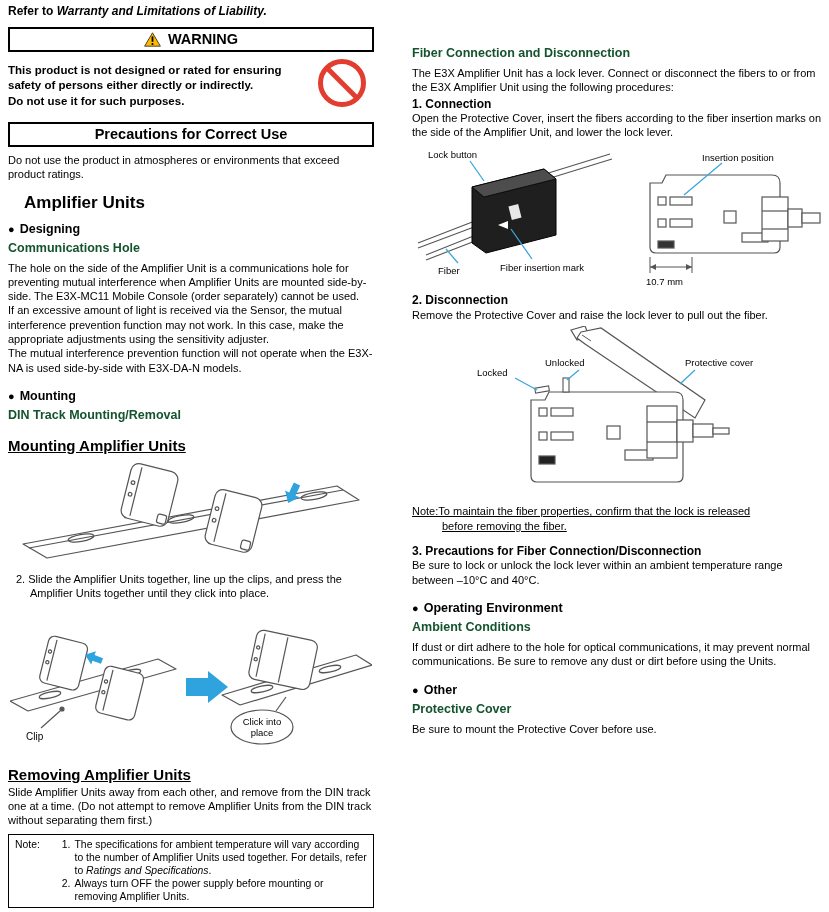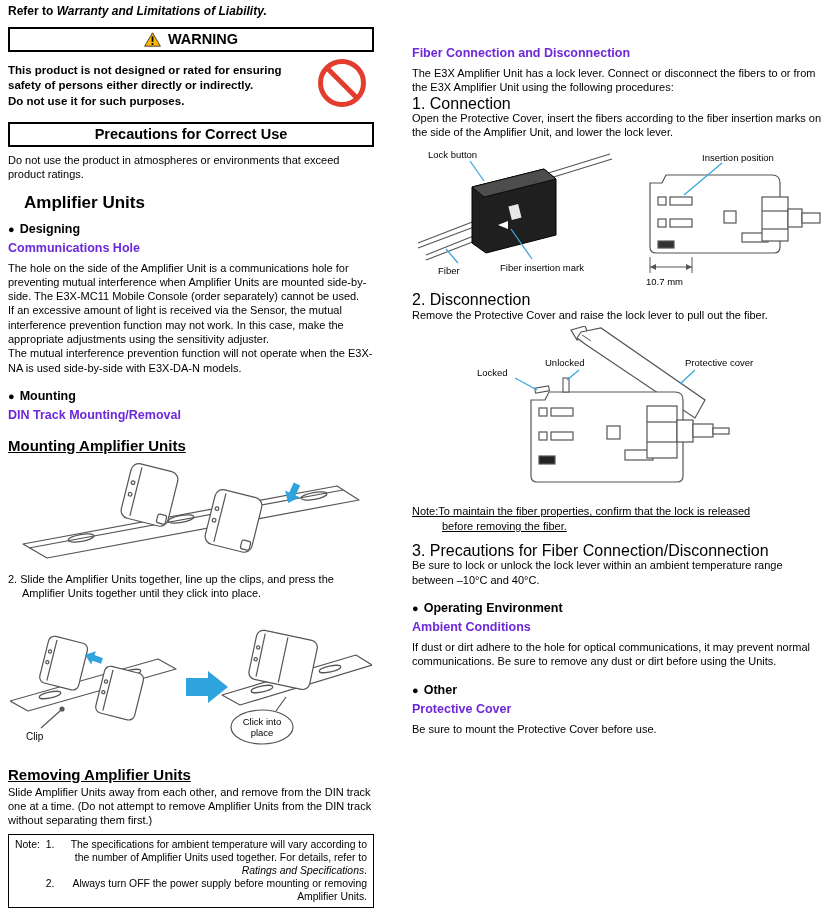--- a/index.html
+++ b/index.html
@@ -21,31 +21,31 @@
   .precautions-box { margin:13px 0 6px; }
 
   .warn-row { display:flex; align-items:flex-end; margin-bottom:4px; }
   .warn-text { flex:1; font-size:11.5px; font-weight:bold; line-height:15.5px; }
   .prohibit-wrap { width:64px; display:flex; justify-content:center; }
   .para { font-size:11px; line-height:14.3px; }
 
   .ampl-title { font-size:17px; font-weight:bold; margin:11px 16px 4px; }
   .bullet-head { font-size:12.5px; font-weight:bold; margin:9px 0 5px; }
   .bullet-head .bullet { font-size:11px; margin-right:5px; }
-  .blue-head { color:#6d28d9; font-size:12.5px; font-weight:bold; margin:5px 0 6px; }
+  .blue-head { color:#14532d; font-size:12.5px; font-weight:bold; margin:5px 0 6px; }
   .sub-head { font-size:15px; font-weight:bold; margin:15px 0 2px;text-decoration:underline; }
-  .step-head { font-size:16px; font-weight:normal; line-height:14.3px; margin-top:2px; }
-
-  .hang { padding-left:14px; text-indent:-14px; }
+  .step-head { font-size:12px; font-weight:bold; line-height:14.3px; margin-top:2px; }
+
+  .hang { padding-left:14px; text-indent:-14px;margin-left:8px; }
 
   .diagram { display:flex; justify-content:center; margin:4px 0; }
   svg text { font-family:"Liberation Sans", sans-serif; fill:#000; }
 
   .note-box { border:1.5px solid #000; margin-top:7px; padding:3px 6px 4px;
-              font-size:10.4px; line-height:13px; display:flex; gap:6px;text-align:right; }
+              font-size:10.4px; line-height:13px; display:flex; gap:22px; }
   .note-box .note-label { white-space:nowrap; }
   .note-item { display:flex; gap:4px; }
   .note-item .num { white-space:nowrap; }
 
   .fiber-note { margin-top:6px; font-size:11px; line-height:15px; }
   .fiber-note div { text-decoration:underline; }
   .fiber-note .cont { margin-left:30px; } .mt4{margin-top:4px;}
   .mt8{margin-top:8px;} .mt10{margin-top:10px;} .mt14{margin-top:14px;}
 </style>
 </head>

